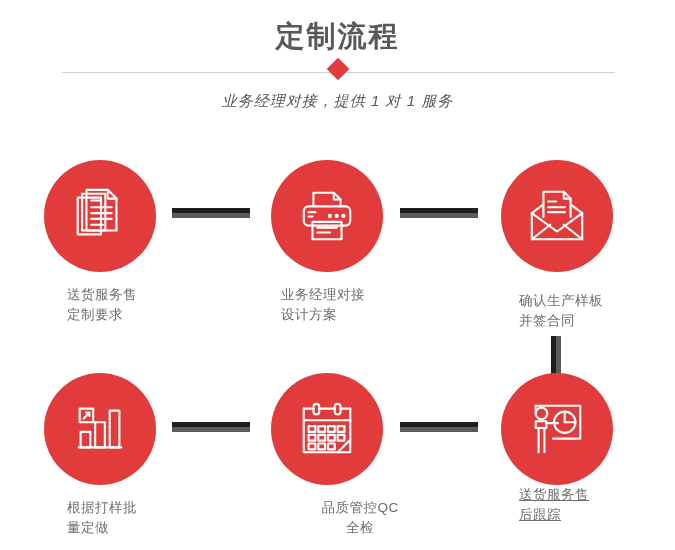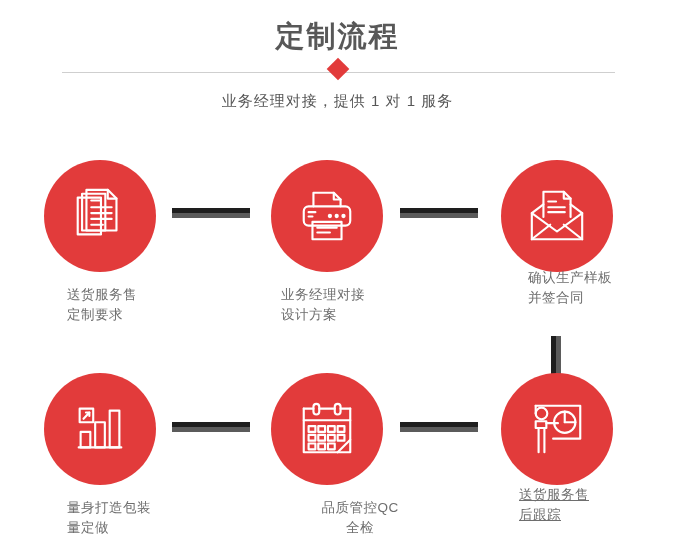--- a/index.html
+++ b/index.html
@@ -49,20 +49,21 @@
   .subtitle {
     position: absolute;
     left: 0;
     top: 90px;
     width: 675px;
     text-align: center;
     font-size: 15px;
     color: #565656;
     letter-spacing: 1px;
     line-height: 22px;
+    font-style: italic;
   }
 
   
   .circle {
     position: absolute;
     width: 112px;
     height: 112px;
     border-radius: 50%;
     background: #e23b3b;
     display: flex;
@@ -88,21 +89,21 @@
   .c1 { left: 44px;  top: 160px; }
   .c2 { left: 271px; top: 160px; }
   .c3 { left: 501px; top: 160px; }
   .c4 { left: 44px;  top: 373px; }
   .c5 { left: 271px; top: 373px; }
   .c6 { left: 501px; top: 373px; }
 
   
   .l1 { left: 67px;  top: 285px; }
   .l2 { left: 281px; top: 285px; }
-  .l3 { left: 519px; top: 268px; margin-left: 9px; }
+  .l3 { left: 519px; top: 291px; }
   .l4 { left: 67px;  top: 498px; }
   .l5 { left: 290px; top: 498px; text-align: center; }
   .l6 { left: 519px; top: 485px; text-decoration: underline; }
 
   
   .conn-h {
     position: absolute;
     width: 78px;
     height: 10px;
   }
@@ -235,21 +236,21 @@
       <rect x="11" y="11" width="14" height="14"></rect>
       <path d="M15 21.5 L21 15"></path>
       <path d="M17.5 15 H21 v3.5"></path>
       <path d="M10 51 H54"></path>
       <rect x="12" y="35" width="10" height="16"></rect>
       <rect x="27" y="25" width="10" height="26"></rect>
       <rect x="42" y="13" width="10" height="38"></rect>
     </svg>
   </span>
 </div>
-<div class="step-label l4">量身打造包装
+<div class="step-label l4">根据打样批
 量定做</div>
 
 <div class="circle c5">
   <span>
     <svg viewBox="0 0 64 64" fill="none" stroke="#ffffff" stroke-width="2.2" stroke-linejoin="round" stroke-linecap="round">
       <rect x="18" y="6" width="6" height="11" rx="3"></rect>
       <rect x="40" y="6" width="6" height="11" rx="3"></rect>
       <path d="M8 11 h10"></path>
       <path d="M24 11 h16"></path>
       <path d="M46 11 h10"></path>

